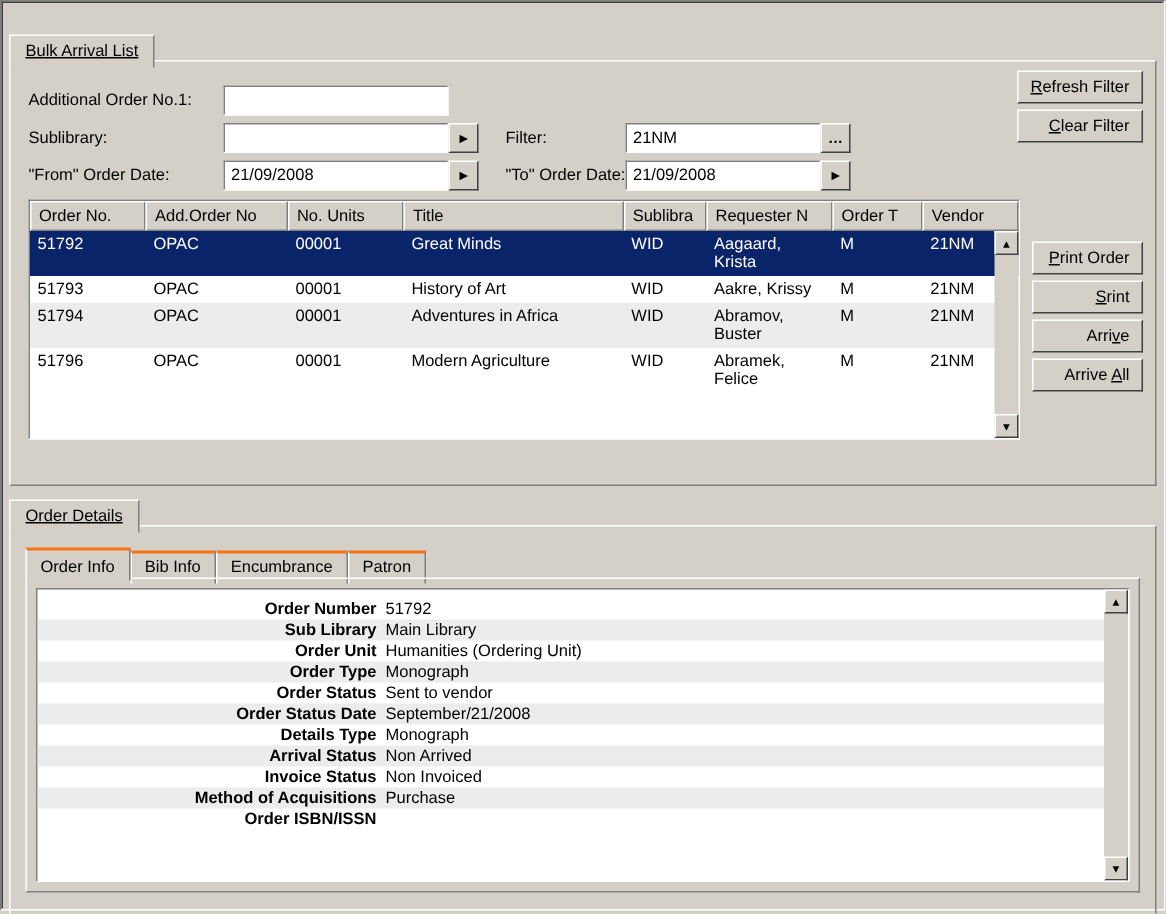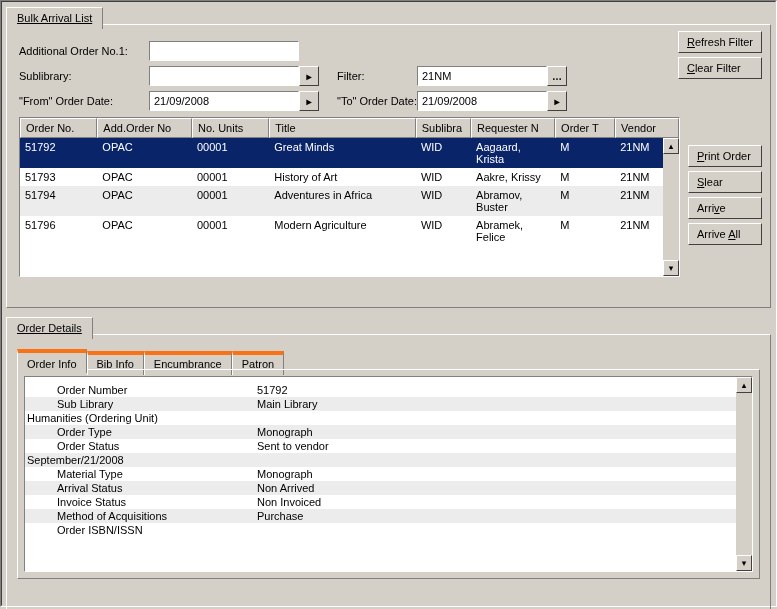--- a/index.html
+++ b/index.html
@@ -39,21 +39,21 @@
   top: -18px; left: -1px;
   height: 22px;
   padding: 4px 10px 2px 10px;
   background: #d4d0c8;
   border-top: 1px solid #fff;
   border-left: 1px solid #fff;
   border-right: 1px solid #808080;
   text-decoration: underline;
   z-index: 2;
 }
-.top-panel { height: 284px; margin-top: 22px; }
+.top-panel { height: 284px; margin-top: 38px; }
 .bottom-panel { height: 280px; margin-top: 26px; }
 .filters { padding: 6px 12px 0 12px; }
 .frow { display: flex; align-items: center; margin-bottom: 5px; }
 .flabel { width: 130px; }
 .tinput {
   background: #fff;
   height: 20px;
   border-top: 1px solid #808080;
   border-left: 1px solid #808080;
   border-bottom: 1px solid #fff;
@@ -64,21 +64,21 @@
 .btn {
   background: #d4d0c8;
   height: 22px;
   min-width: 74px;
   border-top: 1px solid #fff;
   border-left: 1px solid #fff;
   border-right: 1px solid #404040;
   border-bottom: 1px solid #404040;
   font-family: inherit; font-size: 11px;
   padding: 2px 8px;
-  text-align: left;
+  text-align: right;
 }
 .sqbtn {
   width: 20px; height: 20px; min-width: 0; padding: 0;
   font-family: Arial; font-size: 10px; font-weight: bold;
   display: inline-flex; align-items: center; justify-content: center;
 }
 .rside { position: absolute; top: 6px; right: 8px; display: flex; flex-direction: column; gap: 4px; }
 .table-wrap {
   margin: 6px 90px 6px 12px;
   background: #fff;
@@ -113,21 +113,21 @@
   width: 16px; height: 16px;
   border-top: 1px solid #fff; border-left: 1px solid #fff;
   border-right: 1px solid #404040; border-bottom: 1px solid #404040;
   display:flex;align-items:center;justify-content:center;font-size:9px;
 }
 .inner-tabs { position: relative; margin-top: 24px; padding: 0; }
 .inner-tabstrip { position: absolute; top: -18px; left: 10px; display: flex; }
 .inner-tab {
   padding: 3px 9px;
   background: #d4d0c8;
-  border-top: 4px solid #f97316;
+  border-top: 2px solid #f97316;
   border-left: 1px solid #fff;
   border-right: 1px solid #808080;
   white-space: nowrap;
 }
 .inner-tab.active { position: relative; top: -2px; padding-top: 5px; z-index: 3; }
 .inner-tab.inact { border-bottom: none; }
 .inner-bevel {
   margin: 0 10px 10px 10px;
   border-top: 1px solid #fff;
   border-left: 1px solid #fff;
@@ -143,21 +143,21 @@
   border-left: 1px solid #808080;
   border-bottom: 1px solid #fff;
   border-right: 1px solid #fff;
   height: 100%;
   position: relative;
   overflow: hidden;
   padding-right: 16px;
 }
 .drow { display: flex; padding: 1px 0; }
 .drow:nth-child(even) { background: #ececec; }
-.dk { width: 230px; text-align: left; padding-right: 4px; font-weight: normal; padding-left: 32px; }
+.dk { width: 230px; text-align: right; padding-right: 4px; font-weight: bold; }
 .dv { flex: 1; padding-left: 2px; }
 .dscroll { position:absolute; right:0; top:0; bottom:0; width:16px; background:#d4d0c8; display:flex; flex-direction:column; justify-content:space-between;}
 .u { text-decoration: underline; }
 </style>
 </head>
 <body>
 
 <div class="outer">
     <div class="inner" style="height:605px">
 
@@ -197,21 +197,21 @@
         <span style="width:80px">"To" Order Date:</span>
         <input class="tinput" style="width: 130px;" value="21/09/2008">
         <button class="btn sqbtn">
               <span>▸</span>
             </button>
       </div>
     </div>
 
     <div class="rside" style="top:120px">
       <button class="btn"><span></span><span class="u">P</span><span>rint Order</span></button>
-      <button class="btn"><span></span><span class="u">S</span><span>lear</span></button>
+      <button class="btn"><span></span><span class="u">S</span><span>rint</span></button>
       <button class="btn"><span>Arri</span><span class="u">v</span><span>e</span></button>
       <button class="btn"><span>Arrive </span><span class="u">A</span><span>ll</span></button>
     </div>
 
     <div class="table-wrap">
       <div class="thead">
         <div class="th c1">Order No.</div>
         <div class="th c2">Add.Order No</div>
         <div class="th c3">No. Units</div>
         <div class="th c4">Title</div>
@@ -284,35 +284,37 @@
           <div id="details" style="padding-top:6px">
                 <div class="drow">
                   <div class="dk">Order Number</div>
                   <div class="dv">51792</div>
                 </div>
                 <div class="drow">
                   <div class="dk">Sub Library</div>
                   <div class="dv">Main Library</div>
                 </div>
                 <div class="drow">
+                  <div class="dk">Order Unit</div>
                   <div class="dv">Humanities (Ordering Unit)</div>
                 </div>
                 <div class="drow">
                   <div class="dk">Order Type</div>
                   <div class="dv">Monograph</div>
                 </div>
                 <div class="drow">
                   <div class="dk">Order Status</div>
                   <div class="dv">Sent to vendor</div>
                 </div>
                 <div class="drow">
+                  <div class="dk">Order Status Date</div>
                   <div class="dv">September/21/2008</div>
                 </div>
                 <div class="drow">
-                  <div class="dk">Material Type</div>
+                  <div class="dk">Details Type</div>
                   <div class="dv">Monograph</div>
                 </div>
                 <div class="drow">
                   <div class="dk">Arrival Status</div>
                   <div class="dv">Non Arrived</div>
                 </div>
                 <div class="drow">
                   <div class="dk">Invoice Status</div>
                   <div class="dv">Non Invoiced</div>
                 </div>

